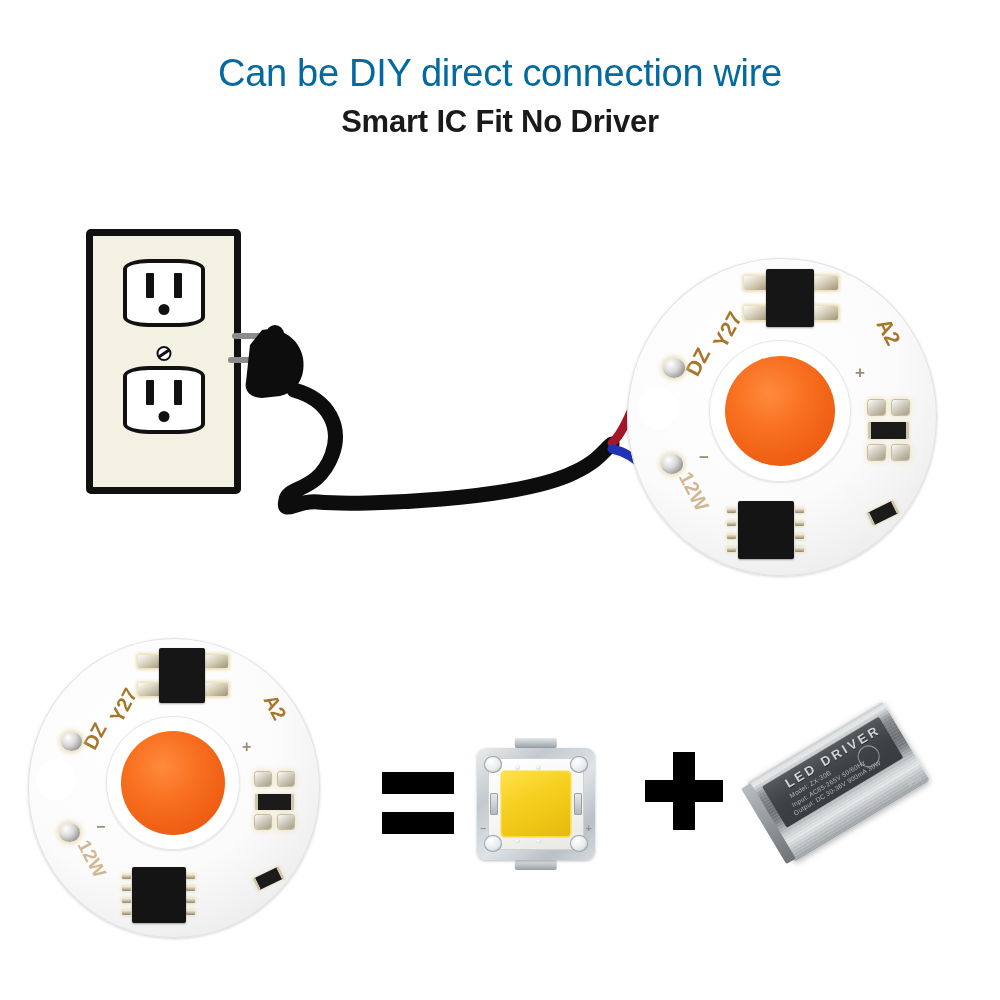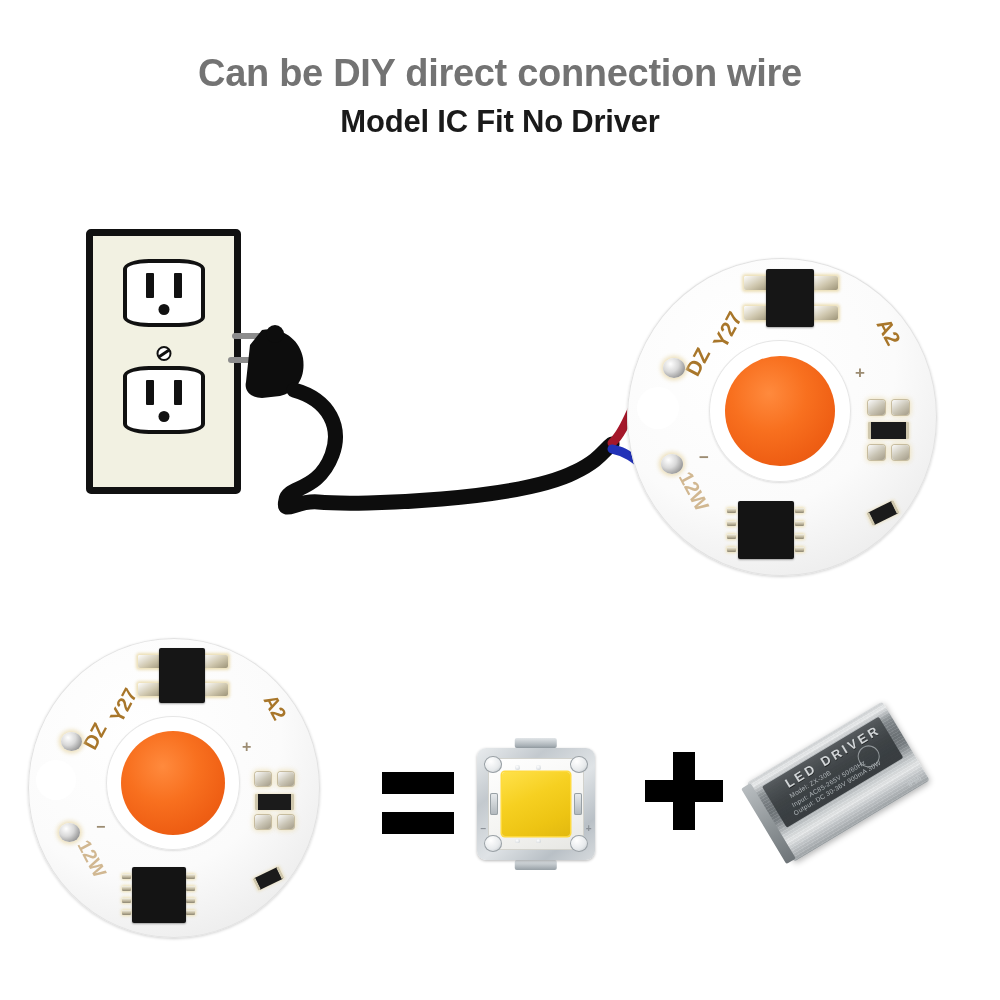--- a/index.html
+++ b/index.html
@@ -7,21 +7,21 @@
   body{
     width:1000px;height:1000px;position:relative;overflow:hidden;
     font-family:"Liberation Sans","DejaVu Sans",sans-serif;
     background:#ffffff;
   }
   .stage{position:absolute;inset:0;}
 
   
   .headline{
     position:absolute;left:0;right:0;top:52px;text-align:center;
-    font-size:38px;font-weight:bold;color:#737373;letter-spacing:-0.3px;
+    font-size:38px;font-weight:normal;color:#0369a1;letter-spacing:-0.3px;
     white-space:nowrap;
   }
   .subhead{
     position:absolute;left:0;right:0;top:104px;text-align:center;
     font-size:31px;font-weight:bold;color:#1a1a1a;letter-spacing:-0.2px;
     white-space:nowrap;
   }
 
   
   .outlet{position:absolute;left:86px;top:229px;width:155px;height:265px;}
@@ -224,21 +224,21 @@
     background:linear-gradient(180deg,#b9bec1,#8d9396 55%,#6e7478);
     border-radius:2px;
   }
 </style>
 </head>
 <body>
 
 <div class="stage">
 
   <div class="headline">Can be DIY direct connection wire</div>
-  <div class="subhead">Model IC Fit No Driver</div>
+  <div class="subhead">Smart IC Fit No Driver</div>
 
   <div class="outlet">
     <div class="outlet-plate"></div>
 
     <div class="recept top">
       <div class="slot l"></div>
       <div class="slot r"></div>
       <div class="ground-hole"></div>
     </div>
 

